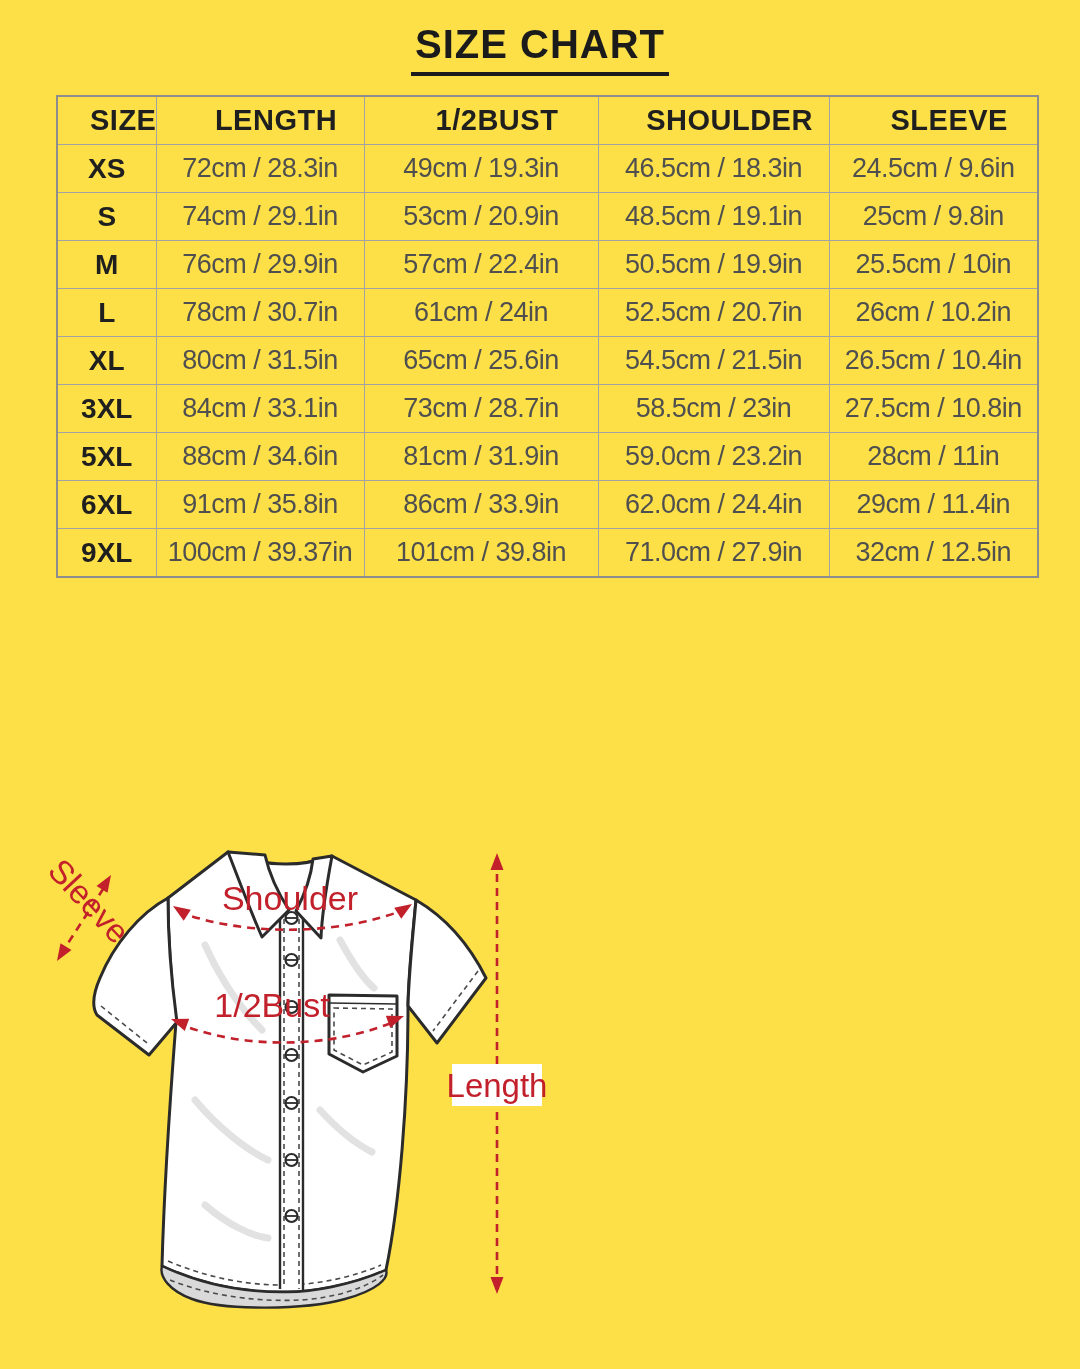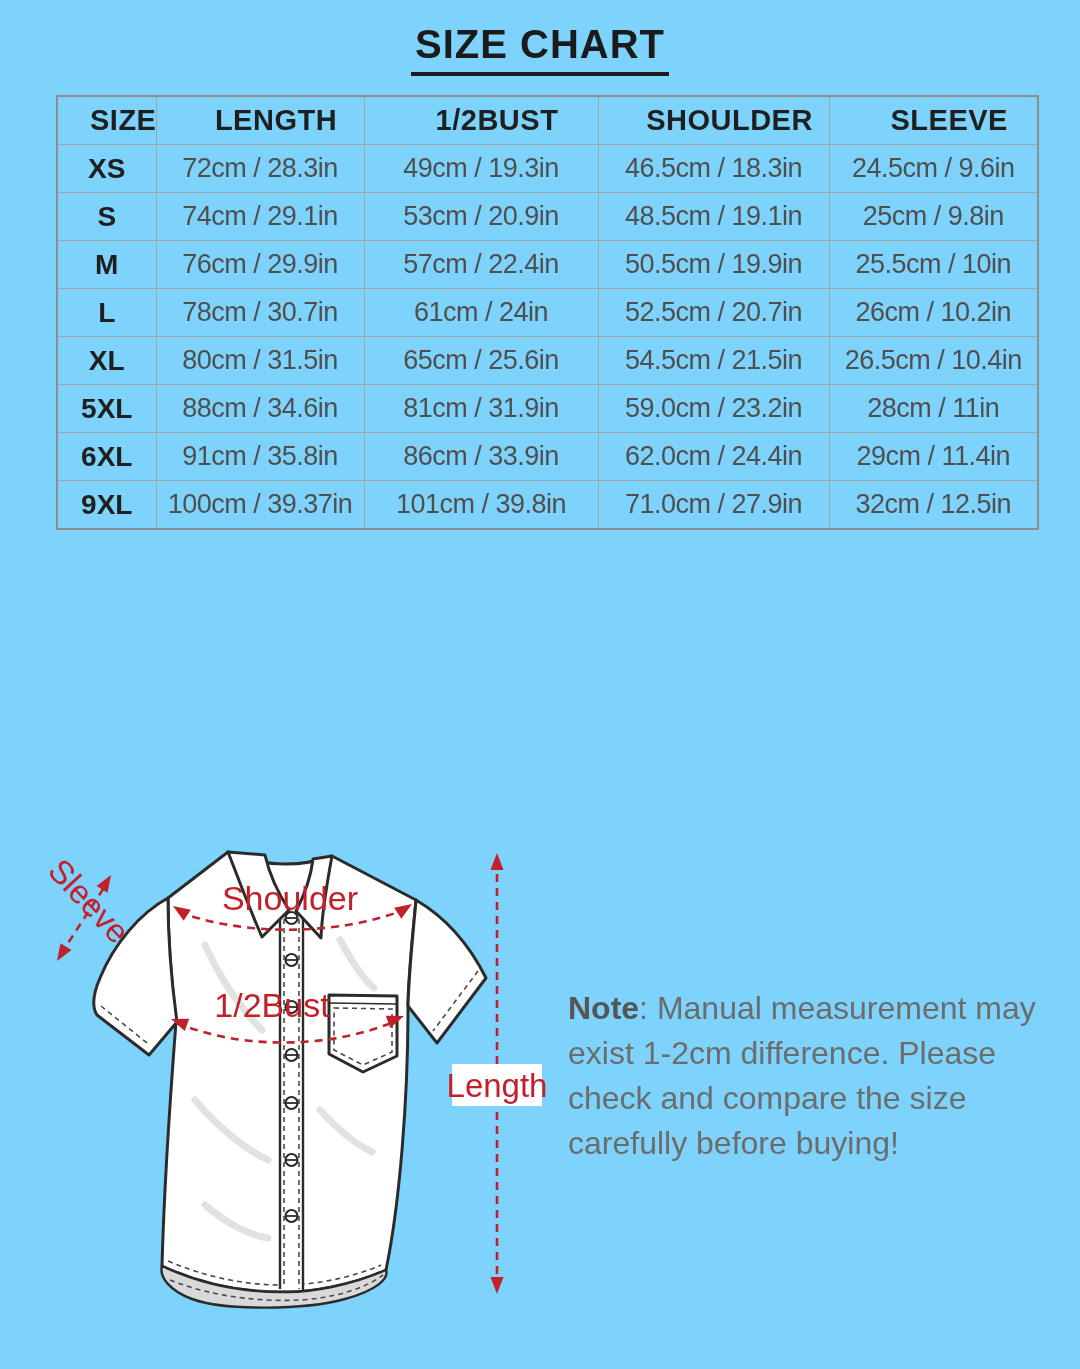--- a/index.html
+++ b/index.html
@@ -1,17 +1,17 @@
 <!DOCTYPE html>
 <html><head>
 <meta charset="utf-8">
 <style>
   html,body { margin:0; padding:0; background:#ffffff; }
   .page {
-    position:relative; width:1080px; height:1369px; background:#7dd3fc;
+    position:relative; width:1080px; height:1369px; background:#fde047;
     font-family:"Liberation Sans","DejaVu Sans",sans-serif; overflow:hidden;
   }
   .title-wrap { position:absolute; top:22px; left:0; width:1080px; text-align:center; }
   .title {
     display:inline-block; font-size:40px; font-weight:bold; color:#1b1b1b;
     letter-spacing:1px; border-bottom:4px solid #1b1b1b; padding:0 4px 5px 4px;
   }
   table.size-table {
     position:absolute; left:56px; top:95px; width:981px;
     border-collapse:collapse; table-layout:fixed;
@@ -93,20 +93,27 @@
           <td>26cm / 10.2in</td>
         </tr>
         <tr>
           <td class="size-col">XL</td>
           <td>80cm / 31.5in</td>
           <td>65cm / 25.6in</td>
           <td>54.5cm / 21.5in</td>
           <td>26.5cm / 10.4in</td>
         </tr>
         <tr>
+          <td class="size-col">3XL</td>
+          <td>84cm / 33.1in</td>
+          <td>73cm / 28.7in</td>
+          <td>58.5cm / 23in</td>
+          <td>27.5cm / 10.8in</td>
+        </tr>
+        <tr>
           <td class="size-col">5XL</td>
           <td>88cm / 34.6in</td>
           <td>81cm / 31.9in</td>
           <td>59.0cm / 23.2in</td>
           <td>28cm / 11in</td>
         </tr>
         <tr>
           <td class="size-col">6XL</td>
           <td>91cm / 35.8in</td>
           <td>86cm / 33.9in</td>
@@ -244,15 +251,14 @@
 
     <g>
       <path class="red-dash" d="M497,50 L497,478"></path>
       <polygon class="red-head" points="0,0 17,-6.5 17,6.5" transform="translate(497,43) rotate(90)"></polygon>
       <polygon class="red-head" points="0,0 17,-6.5 17,6.5" transform="translate(497,484) rotate(-90)"></polygon>
     </g>
     <rect x="452" y="254" width="90" height="42" fill="#ffffff"></rect>
     <text class="red-label" x="497" y="287" font-size="33" text-anchor="middle">Length</text>
   </svg>
 
-  <div class="note"><span class="note-label">Note</span><span>: Manual measurement may exist 1-2cm difference. Please check and compare the size carefully before buying!</span></div>
 
 </div>
 
 </body></html>

